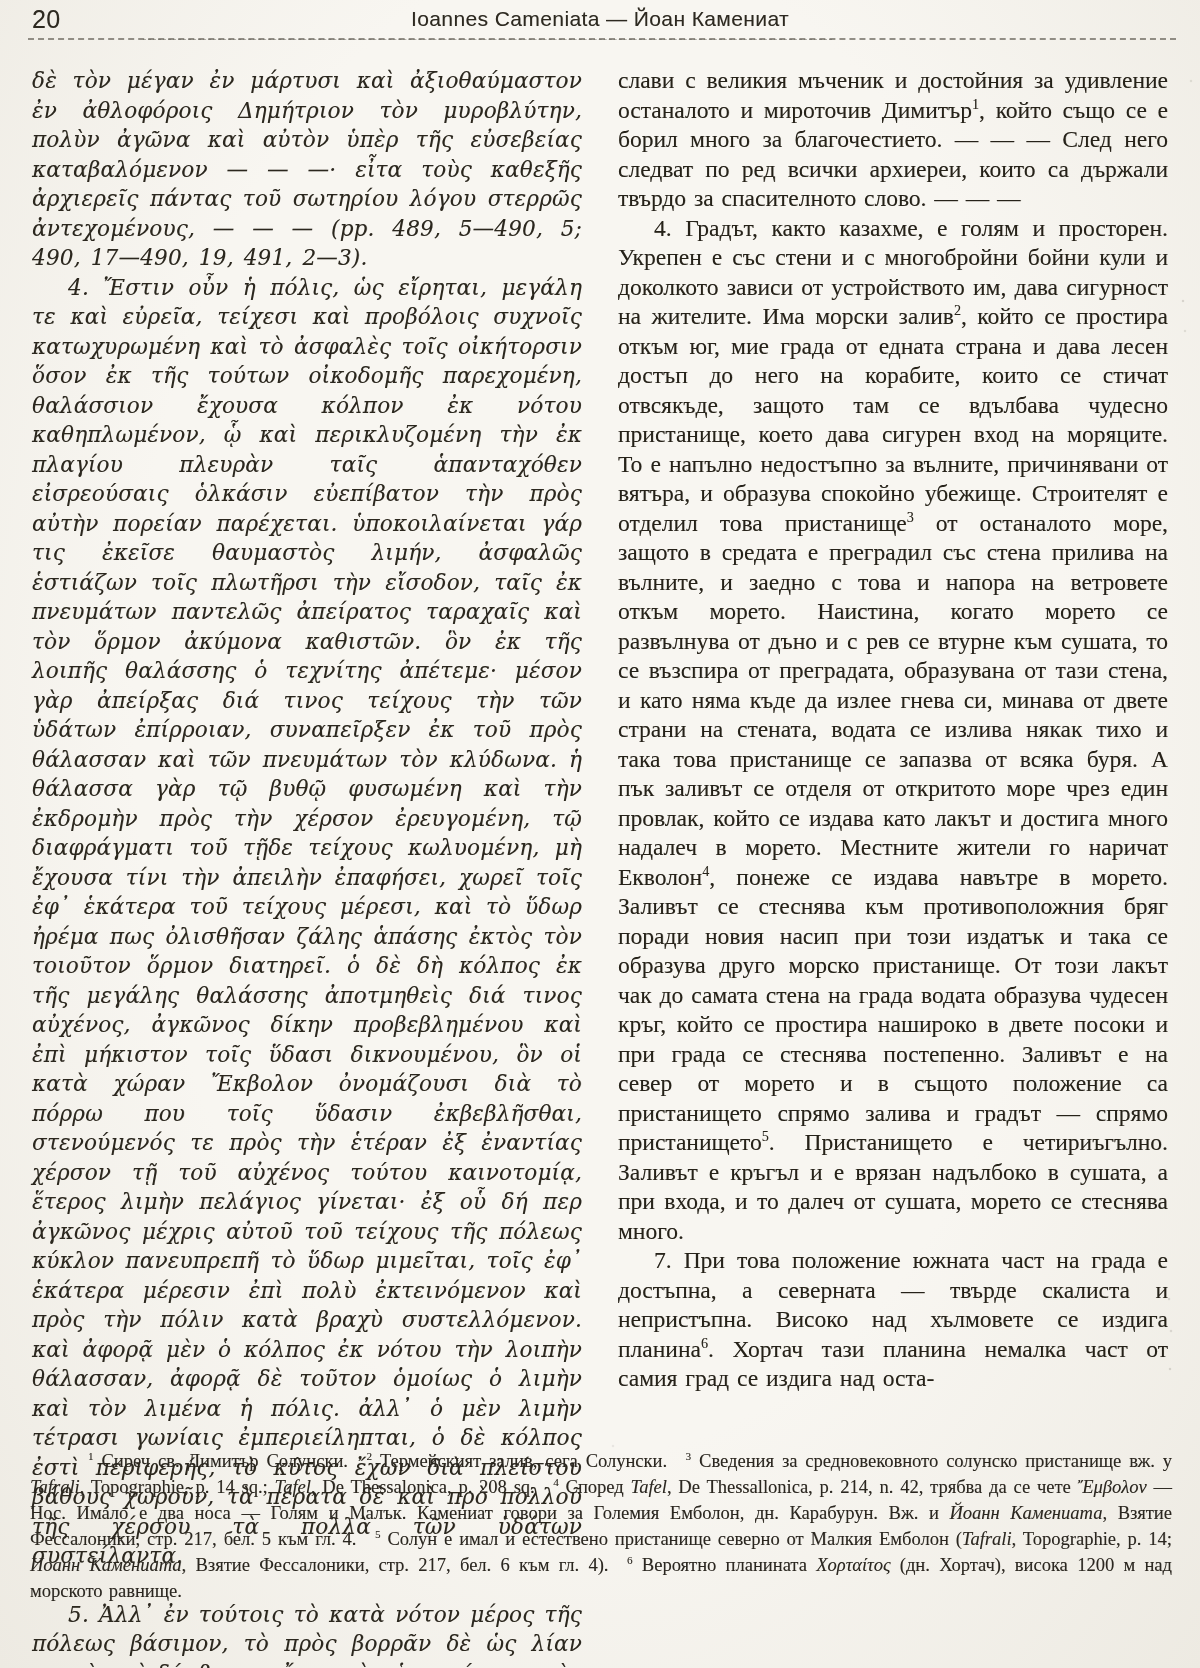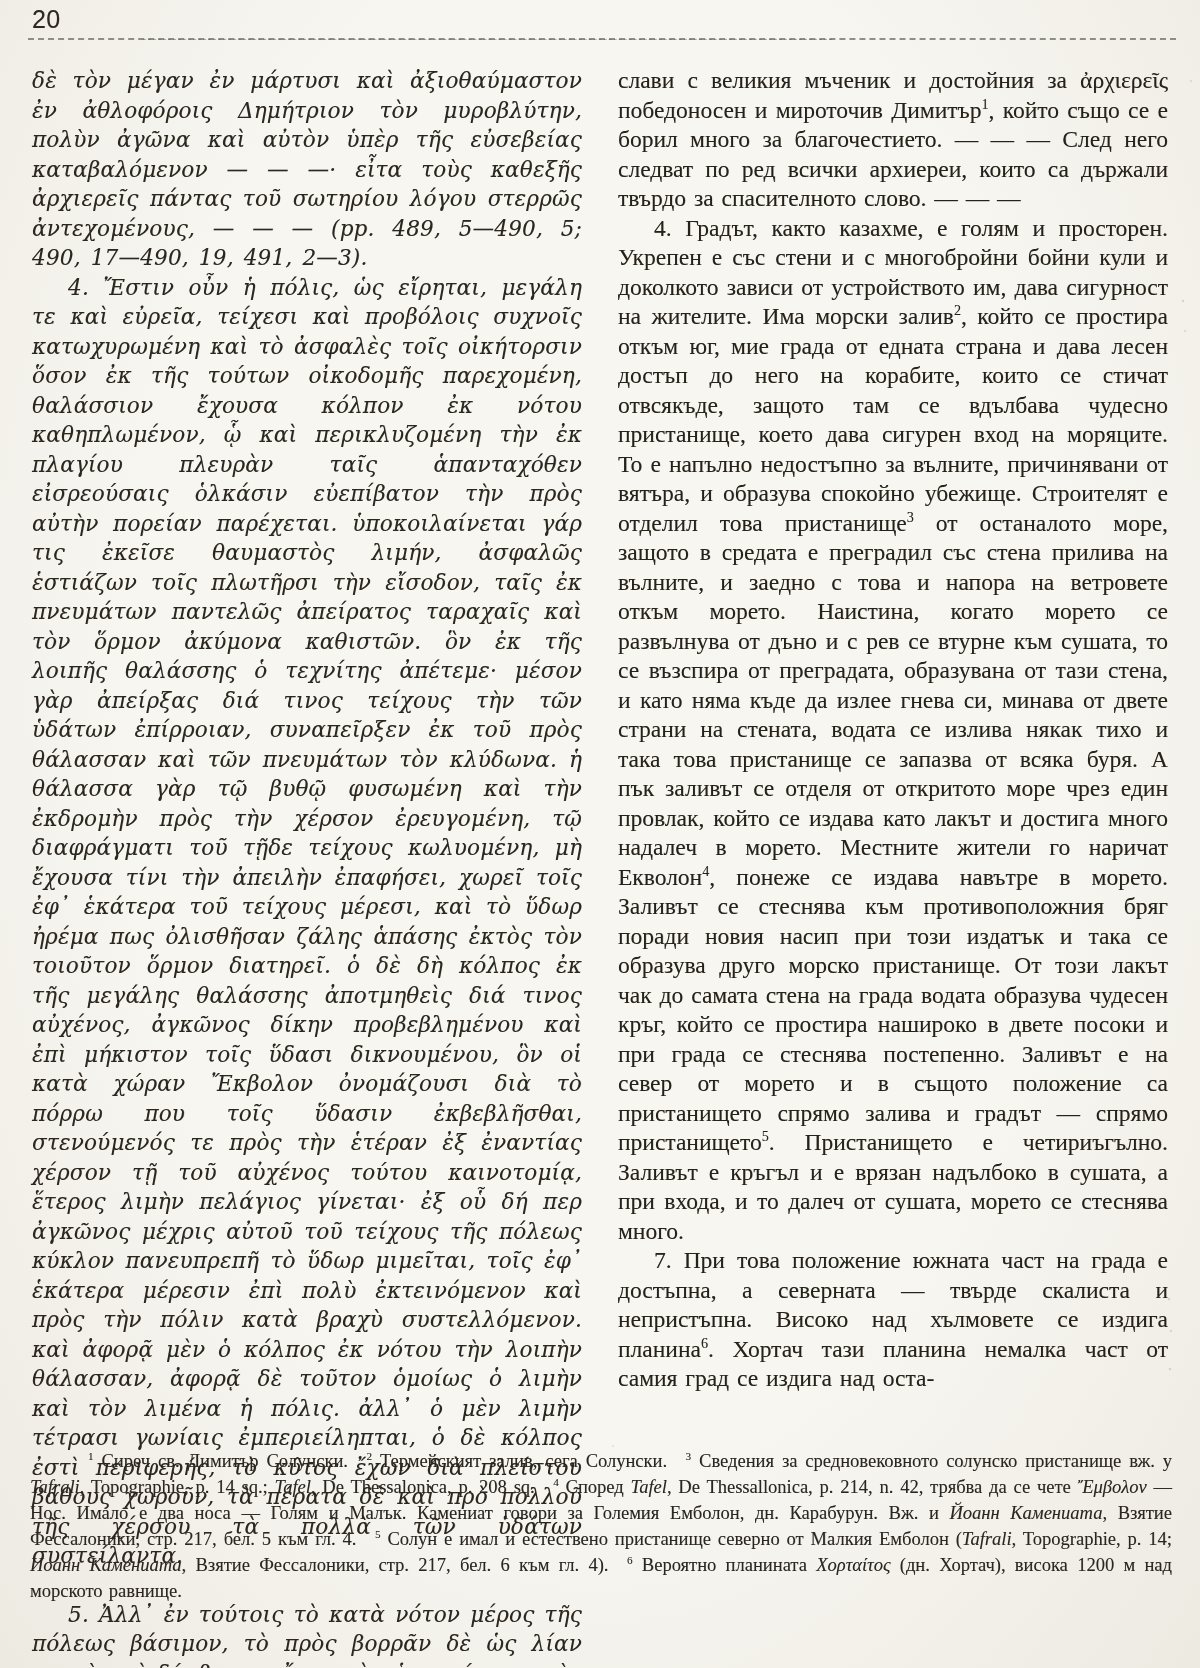--- a/index.html
+++ b/index.html
@@ -84,32 +84,33 @@
       612px 1445px 1px 0 rgba(80,75,65,.15);
   }
 </style>
 </head>
 <body>
 
 <div class="page">
 
   <div class="header">
     <span class="pagenum">20</span>
+    <span class="running-title">Ioannes Cameniata — Йоан Камениат</span>
   </div>
 
   <div class="rule"></div>
 
   <div class="columns">
     <div class="col col-greek">
         <p><span>δὲ τὸν μέγαν ἐν μάρτυσι καὶ ἀξιοθαύμαστον ἐν ἀθλοφόροις Δημήτριον τὸν μυροβλύτην, πολὺν ἀγῶνα καὶ αὐτὸν ὑπὲρ τῆς εὐσεβείας καταβαλόμενον — — —· εἶτα τοὺς καθεξῆς ἀρχιερεῖς πάντας τοῦ σωτηρίου λόγου στερρῶς ἀντεχομένους, — — — (pp. 489, 5—490, 5; 490, 17—490, 19, 491, 2—3).</span></p>
         <p><span>4. Ἔστιν οὖν ἡ πόλις, ὡς εἴρηται, μεγάλη τε καὶ εὐρεῖα, τείχεσι καὶ προβόλοις συχνοῖς κατωχυρωμένη καὶ τὸ ἀσφαλὲς τοῖς οἰκήτορσιν ὅσον ἐκ τῆς τούτων οἰκοδομῆς παρεχομένη, θαλάσσιον ἔχουσα κόλπον ἐκ νότου καθηπλωμένον, ᾧ καὶ περικλυζομένη τὴν ἐκ πλαγίου πλευρὰν ταῖς ἁπανταχόθεν εἰσρεούσαις ὁλκάσιν εὐεπίβατον τὴν πρὸς αὐτὴν πορείαν παρέχεται. ὑποκοιλαίνεται γάρ τις ἐκεῖσε θαυμαστὸς λιμήν, ἀσφαλῶς ἑστιάζων τοῖς πλωτῆρσι τὴν εἴσοδον, ταῖς ἐκ πνευμάτων παντελῶς ἀπείρατος ταραχαῖς καὶ τὸν ὅρμον ἀκύμονα καθιστῶν. ὃν ἐκ τῆς λοιπῆς θαλάσσης ὁ τεχνίτης ἀπέτεμε· μέσον γὰρ ἀπείρξας διά τινος τείχους τὴν τῶν ὑδάτων ἐπίρροιαν, συναπεῖρξεν ἐκ τοῦ πρὸς θάλασσαν καὶ τῶν πνευμάτων τὸν κλύδωνα. ἡ θάλασσα γὰρ τῷ βυθῷ φυσωμένη καὶ τὴν ἐκδρομὴν πρὸς τὴν χέρσον ἐρευγομένη, τῷ διαφράγματι τοῦ τῇδε τείχους κωλυομένη, μὴ ἔχουσα τίνι τὴν ἀπειλὴν ἐπαφήσει, χωρεῖ τοῖς ἐφ᾽ ἑκάτερα τοῦ τείχους μέρεσι, καὶ τὸ ὕδωρ ἠρέμα πως ὀλισθῆσαν ζάλης ἁπάσης ἐκτὸς τὸν τοιοῦτον ὅρμον διατηρεῖ. ὁ δὲ δὴ κόλπος ἐκ τῆς μεγάλης θαλάσσης ἀποτμηθεὶς διά τινος αὐχένος, ἀγκῶνος δίκην προβεβλημένου καὶ ἐπὶ μήκιστον τοῖς ὕδασι δικνουμένου, ὃν οἱ κατὰ χώραν Ἔκβολον ὀνομάζουσι διὰ τὸ πόρρω που τοῖς ὕδασιν ἐκβεβλῆσθαι, στενούμενός τε πρὸς τὴν ἑτέραν ἐξ ἐναντίας χέρσον τῇ τοῦ αὐχένος τούτου καινοτομίᾳ, ἕτερος λιμὴν πελάγιος γίνεται· ἐξ οὗ δή περ ἀγκῶνος μέχρις αὐτοῦ τοῦ τείχους τῆς πόλεως κύκλον πανευπρεπῆ τὸ ὕδωρ μιμεῖται, τοῖς ἐφ᾽ ἑκάτερα μέρεσιν ἐπὶ πολὺ ἐκτεινόμενον καὶ πρὸς τὴν πόλιν κατὰ βραχὺ συστελλόμενον. καὶ ἀφορᾷ μὲν ὁ κόλπος ἐκ νότου τὴν λοιπὴν θάλασσαν, ἀφορᾷ δὲ τοῦτον ὁμοίως ὁ λιμὴν καὶ τὸν λιμένα ἡ πόλις. ἀλλ᾽ ὁ μὲν λιμὴν τέτρασι γωνίαις ἐμπεριείληπται, ὁ δὲ κόλπος ἐστὶ περιφερής, τὸ κύτος ἔχων διὰ πλείστου βάθους χωροῦν, τὰ πέρατα δὲ καὶ πρὸ πολλοῦ τῆς χέρσου τὰ πολλὰ τῶν ὑδάτων συστείλαντα.</span></p>
         <p><span>5. Ἀλλ᾽ ἐν τούτοις τὸ κατὰ νότον μέρος τῆς πόλεως βάσιμον, τὸ πρὸς βορρᾶν δὲ ὡς λίαν τραχὺ καὶ δύσβατον. ὄρος γὰρ ὑπερκύπτει τοὺς λόφους ὑπερανεστηκός, οὐκ ὀλίγον μέρος αὐτῆς τῆς πόλεως</span></p>
       </div>
     <div class="col col-bg">
-        <p><span>слави с великия мъченик и достойния за ἀρχιερεῖς победоносен и мироточив Димитър</span><sup>1</sup><span>, който също се е борил много за благочестието. — — — След него следват по ред всички архиереи, които са държали твърдо за спасителното слово. — — —</span></p>
+        <p><span>слави с великия мъченик и достойния за удивление останалото и мироточив Димитър</span><sup>1</sup><span>, който също се е борил много за благочестието. — — — След него следват по ред всички архиереи, които са държали твърдо за спасителното слово. — — —</span></p>
         <p><span>4. Градът, както казахме, е голям и просторен. Укрепен е със стени и с многобройни бойни кули и доколкото зависи от устройството им, дава сигурност на жителите. Има морски залив</span><sup>2</sup><span>, който се простира откъм юг, мие града от едната страна и дава лесен достъп до него на корабите, които се стичат отвсякъде, защото там се вдълбава чудесно пристанище, което дава сигурен вход на моряците. То е напълно недостъпно за вълните, причинявани от вятъра, и образува спокойно убежище. Строителят е отделил това пристанище</span><sup>3</sup><span> от останалото море, защото в средата е преградил със стена прилива на вълните, и заедно с това и напора на ветровете откъм морето. Наистина, когато морето се развълнува от дъно и с рев се втурне към сушата, то се възспира от преградата, образувана от тази стена, и като няма къде да излее гнева си, минава от двете страни на стената, водата се излива някак тихо и така това пристанище се запазва от всяка буря. А пък заливът се отделя от откритото море чрез един провлак, който се издава като лакът и достига много надалеч в морето. Местните жители го наричат Екволон</span><sup>4</sup><span>, понеже се издава навътре в морето. Заливът се стеснява към противоположния бряг поради новия насип при този издатък и така се образува друго морско пристанище. От този лакът чак до самата стена на града водата образува чудесен кръг, който се простира нашироко в двете посоки и при града се стеснява постепенно. Заливът е на север от морето и в същото положение са пристанището спрямо залива и градът — спрямо пристанището</span><sup>5</sup><span>. Пристанището е четириъгълно. Заливът е кръгъл и е врязан надълбоко в сушата, а при входа, и то далеч от сушата, морето се стеснява много.</span></p>
         <p><span>7. При това положение южната част на града е достъпна, а северната — твърде скалиста и непристъпна. Високо над хълмовете се издига планина</span><sup>6</sup><span>. Хортач тази планина немалка част от самия град се издига над оста-</span></p>
       </div>
   </div>
 
   <div class="footnotes"><sup>1</sup><span> Сиреч св. Димитър Солунски. </span><sup>2</sup><span> Термейският залив, сега Солунски. </span><sup>3</sup><span> Сведения за средновековното солунско пристанище вж. у </span><span class="it">Tafrali</span><span>, Topographie, p. 14 sq.; </span><span class="it">Tafel</span><span>, De Thessalonica, p. 208 sq. </span><sup>4</sup><span> Според </span><span class="it">Tafel</span><span>, De Thessallonica, p. 214, n. 42, трябва да се чете </span><span class="it">Ἔμβολον</span><span> — Нос. Имало е два носа — Голям и Малък. Камениат говори за Големия Емболон, дн. Карабурун. Вж. и </span><span class="it">Йоанн Камениата</span><span>, Взятие Фессалоники, стр. 217, бел. 5 към гл. 4. </span><sup>5</sup><span> Солун е имал и естествено пристанище северно от Малкия Емболон (</span><span class="it">Tafrali</span><span>, Topographie, p. 14; </span><span class="it">Иоанн Камениата</span><span>, Взятие Фессалоники, стр. 217, бел. 6 към гл. 4). </span><sup>6</sup><span> Вероятно планината </span><span class="it">Χορταίτος</span><span> (дн. Хортач), висока 1200 м над морското равнище.</span></div>
 
   <div class="specks"></div>
 
 </div>

